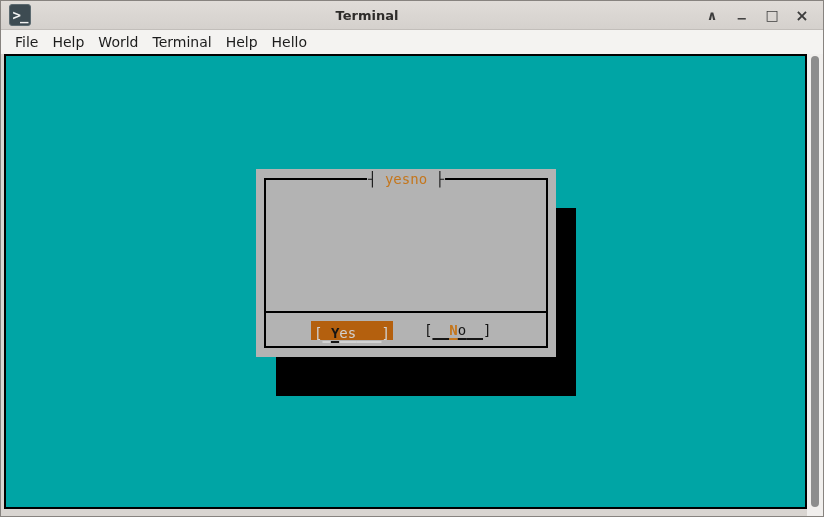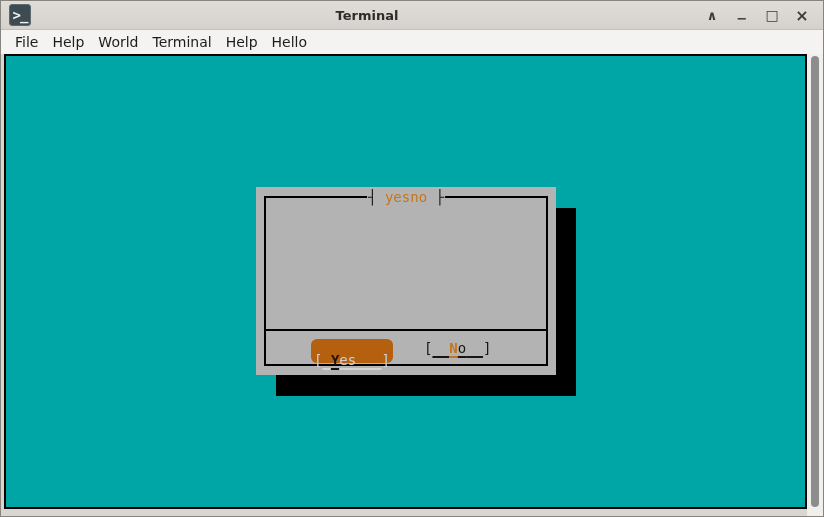--- a/index.html
+++ b/index.html
@@ -82,21 +82,21 @@
     font-family:"DejaVu Sans Mono", monospace;
     font-size:14px; line-height:17px;
     white-space:pre;
   }
   .dlg-shadow{
     position:absolute; left:270px; top:152px;
     width:300px; height:188px;
     background:#000;
   }
   .dialog{
-    position:absolute; left:250px; top:131px;
+    position:absolute; left:250px; top:113px;
     width:300px; height:188px;
     background:#b3b3b3;
   }
   .dlg-border{
     position:absolute; left:8px; right:8px; top:9px; bottom:9px;
     border:2px solid #000;
   }
   .dlg-title{
     position:absolute; top:1px; left:50%; transform:translateX(-50%);
     background:#b3b3b3; height:18px; line-height:18px;
@@ -114,21 +114,21 @@
   }
   .dlg-btn{
     position:absolute; top:152px; height:19px; line-height:19px;
     cursor:default; z-index:2;
   }
   .dlg-btn .u{
     text-decoration:underline;
     text-decoration-thickness:1.5px;
     text-underline-offset:3px;
   }
-  .btn-yes{ left:55px; background:#b4600e; padding:12px 3px;border-radius:6px; }
+  .btn-yes{ left:55px; background:#b4600e; padding:3px 3px; }
   .btn-yes .br, .btn-yes .pad, .btn-yes .rest{ color:#d2d2d2; }
   .btn-yes .hot{ color:#141414; font-weight:bold; }
   .btn-no{ left:168px;text-align:right; }
   .btn-no .br, .btn-no .pad, .btn-no .rest{ color:#161616; }
   .btn-no .hot{ color:#c4761c; font-weight:bold; }
 </style>
 </head>
 <body>
 
 <div class="window">

